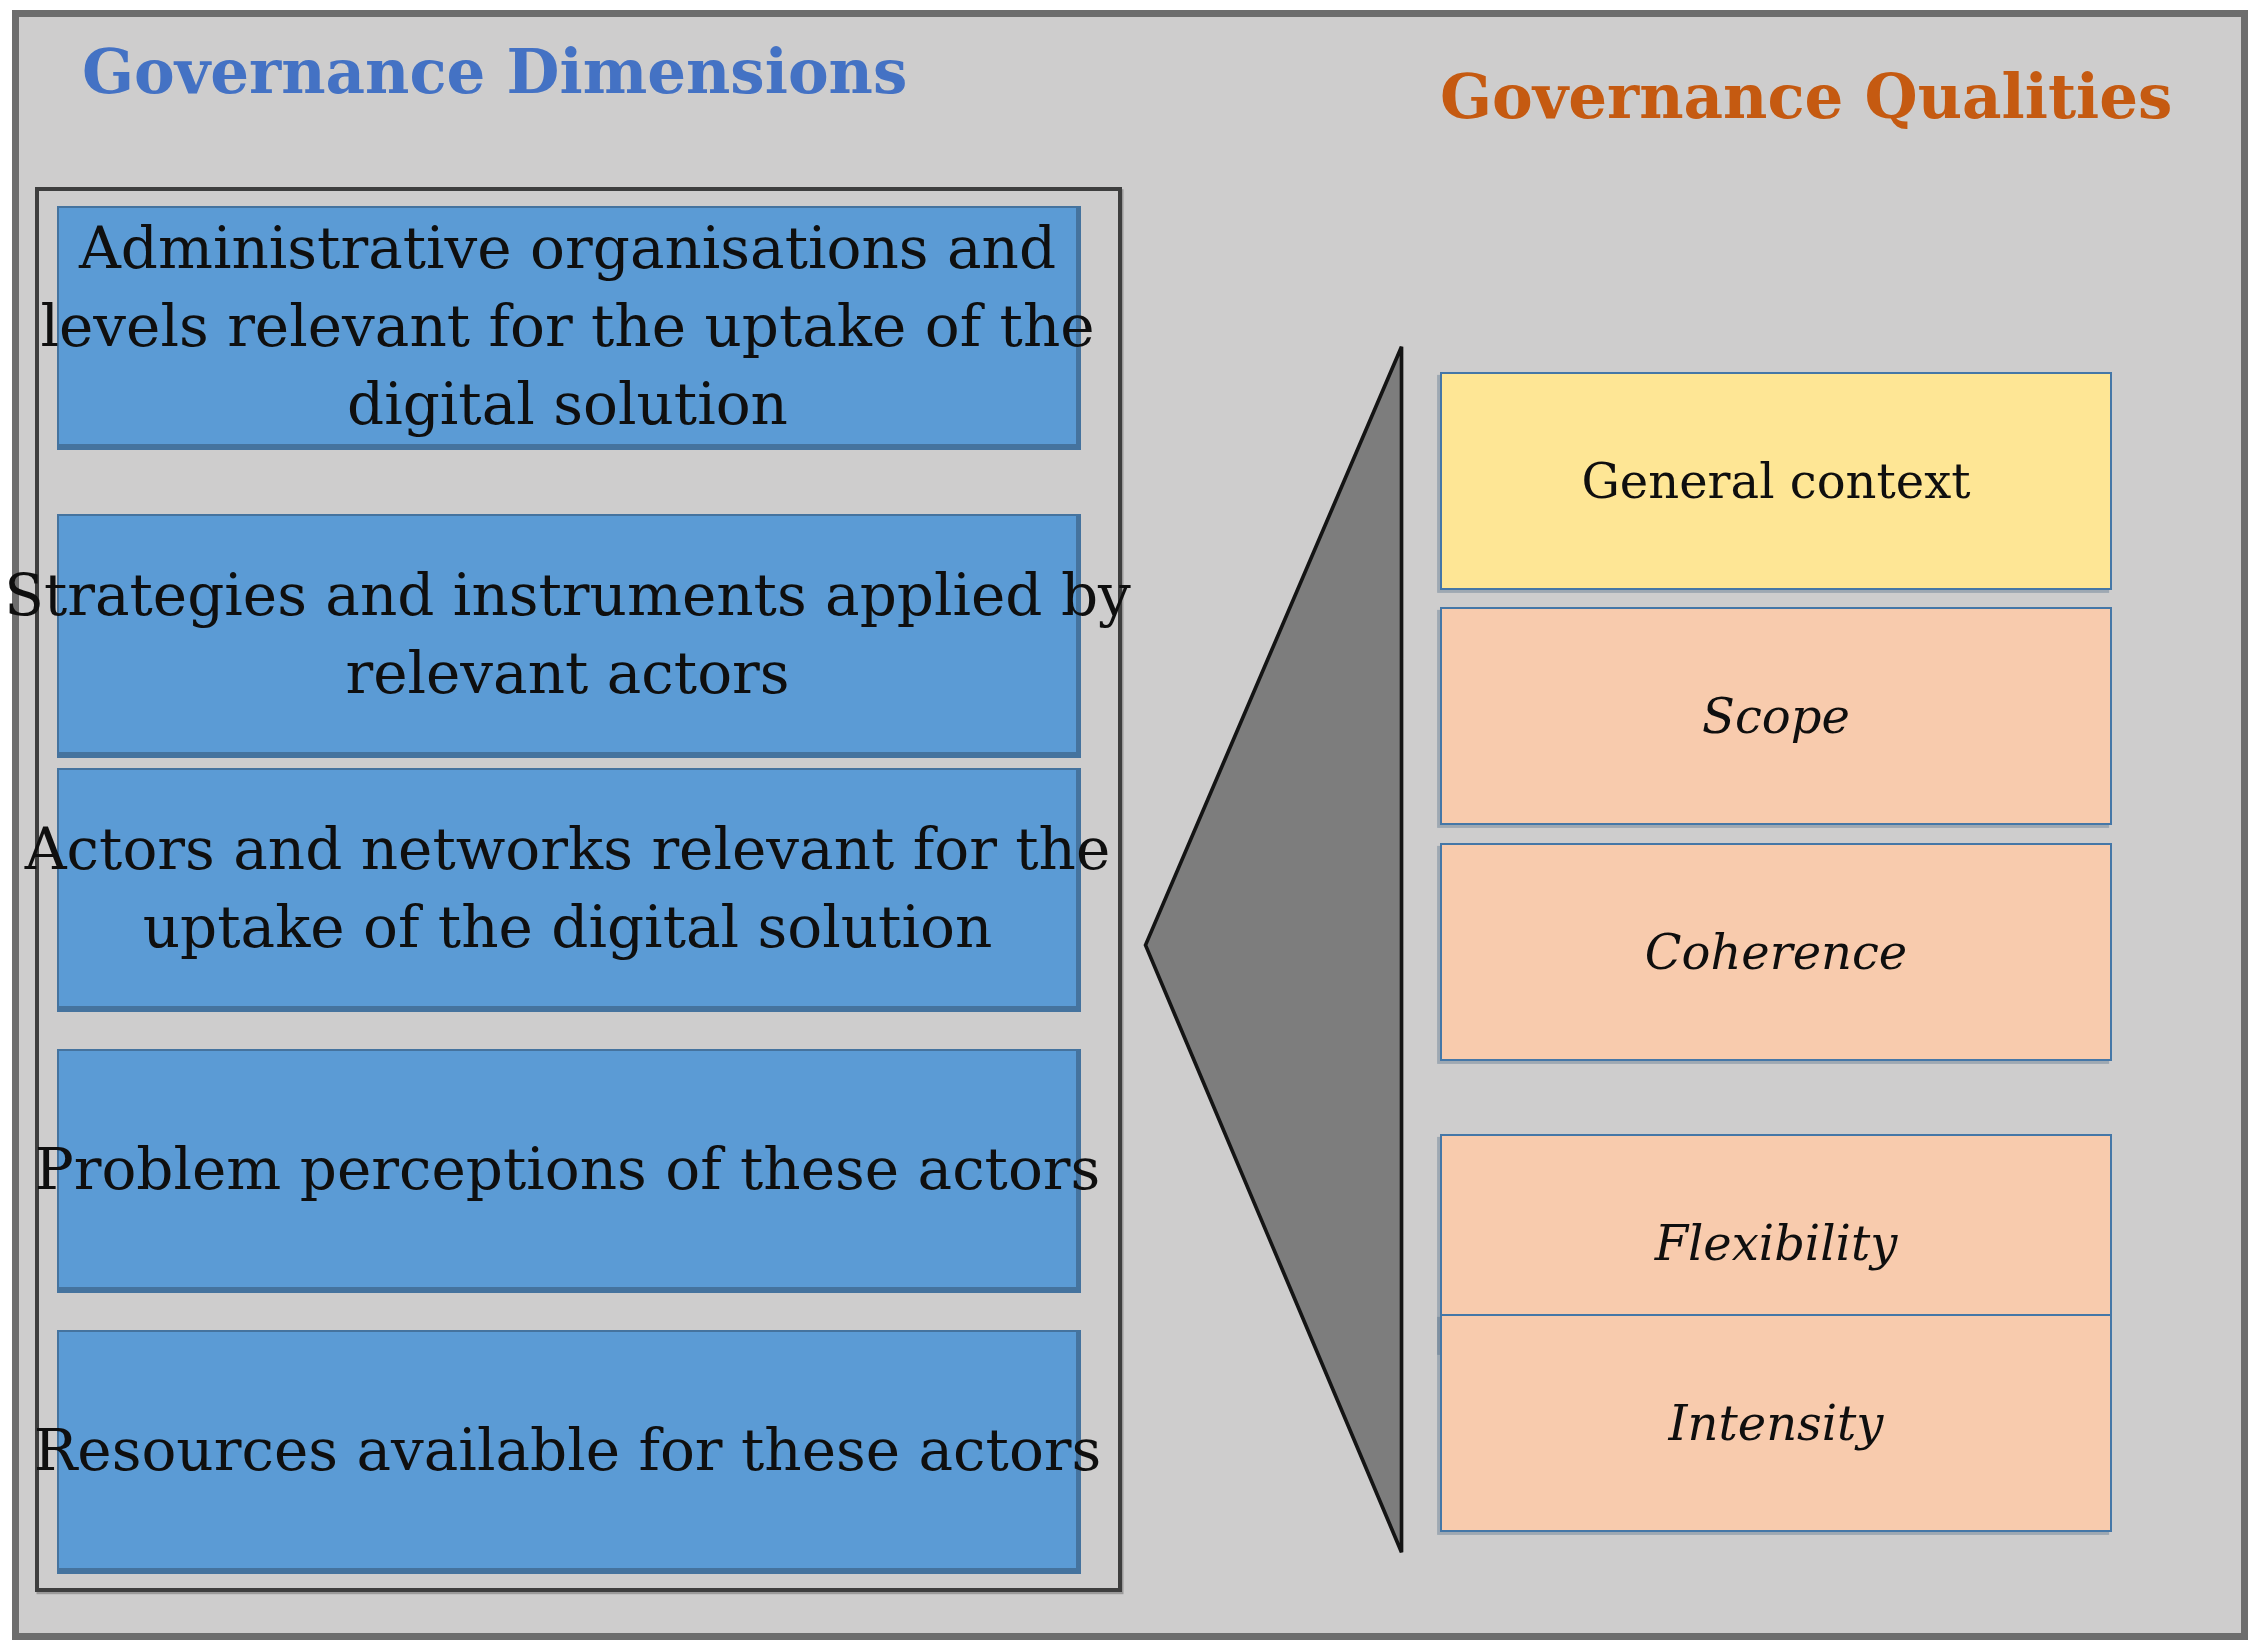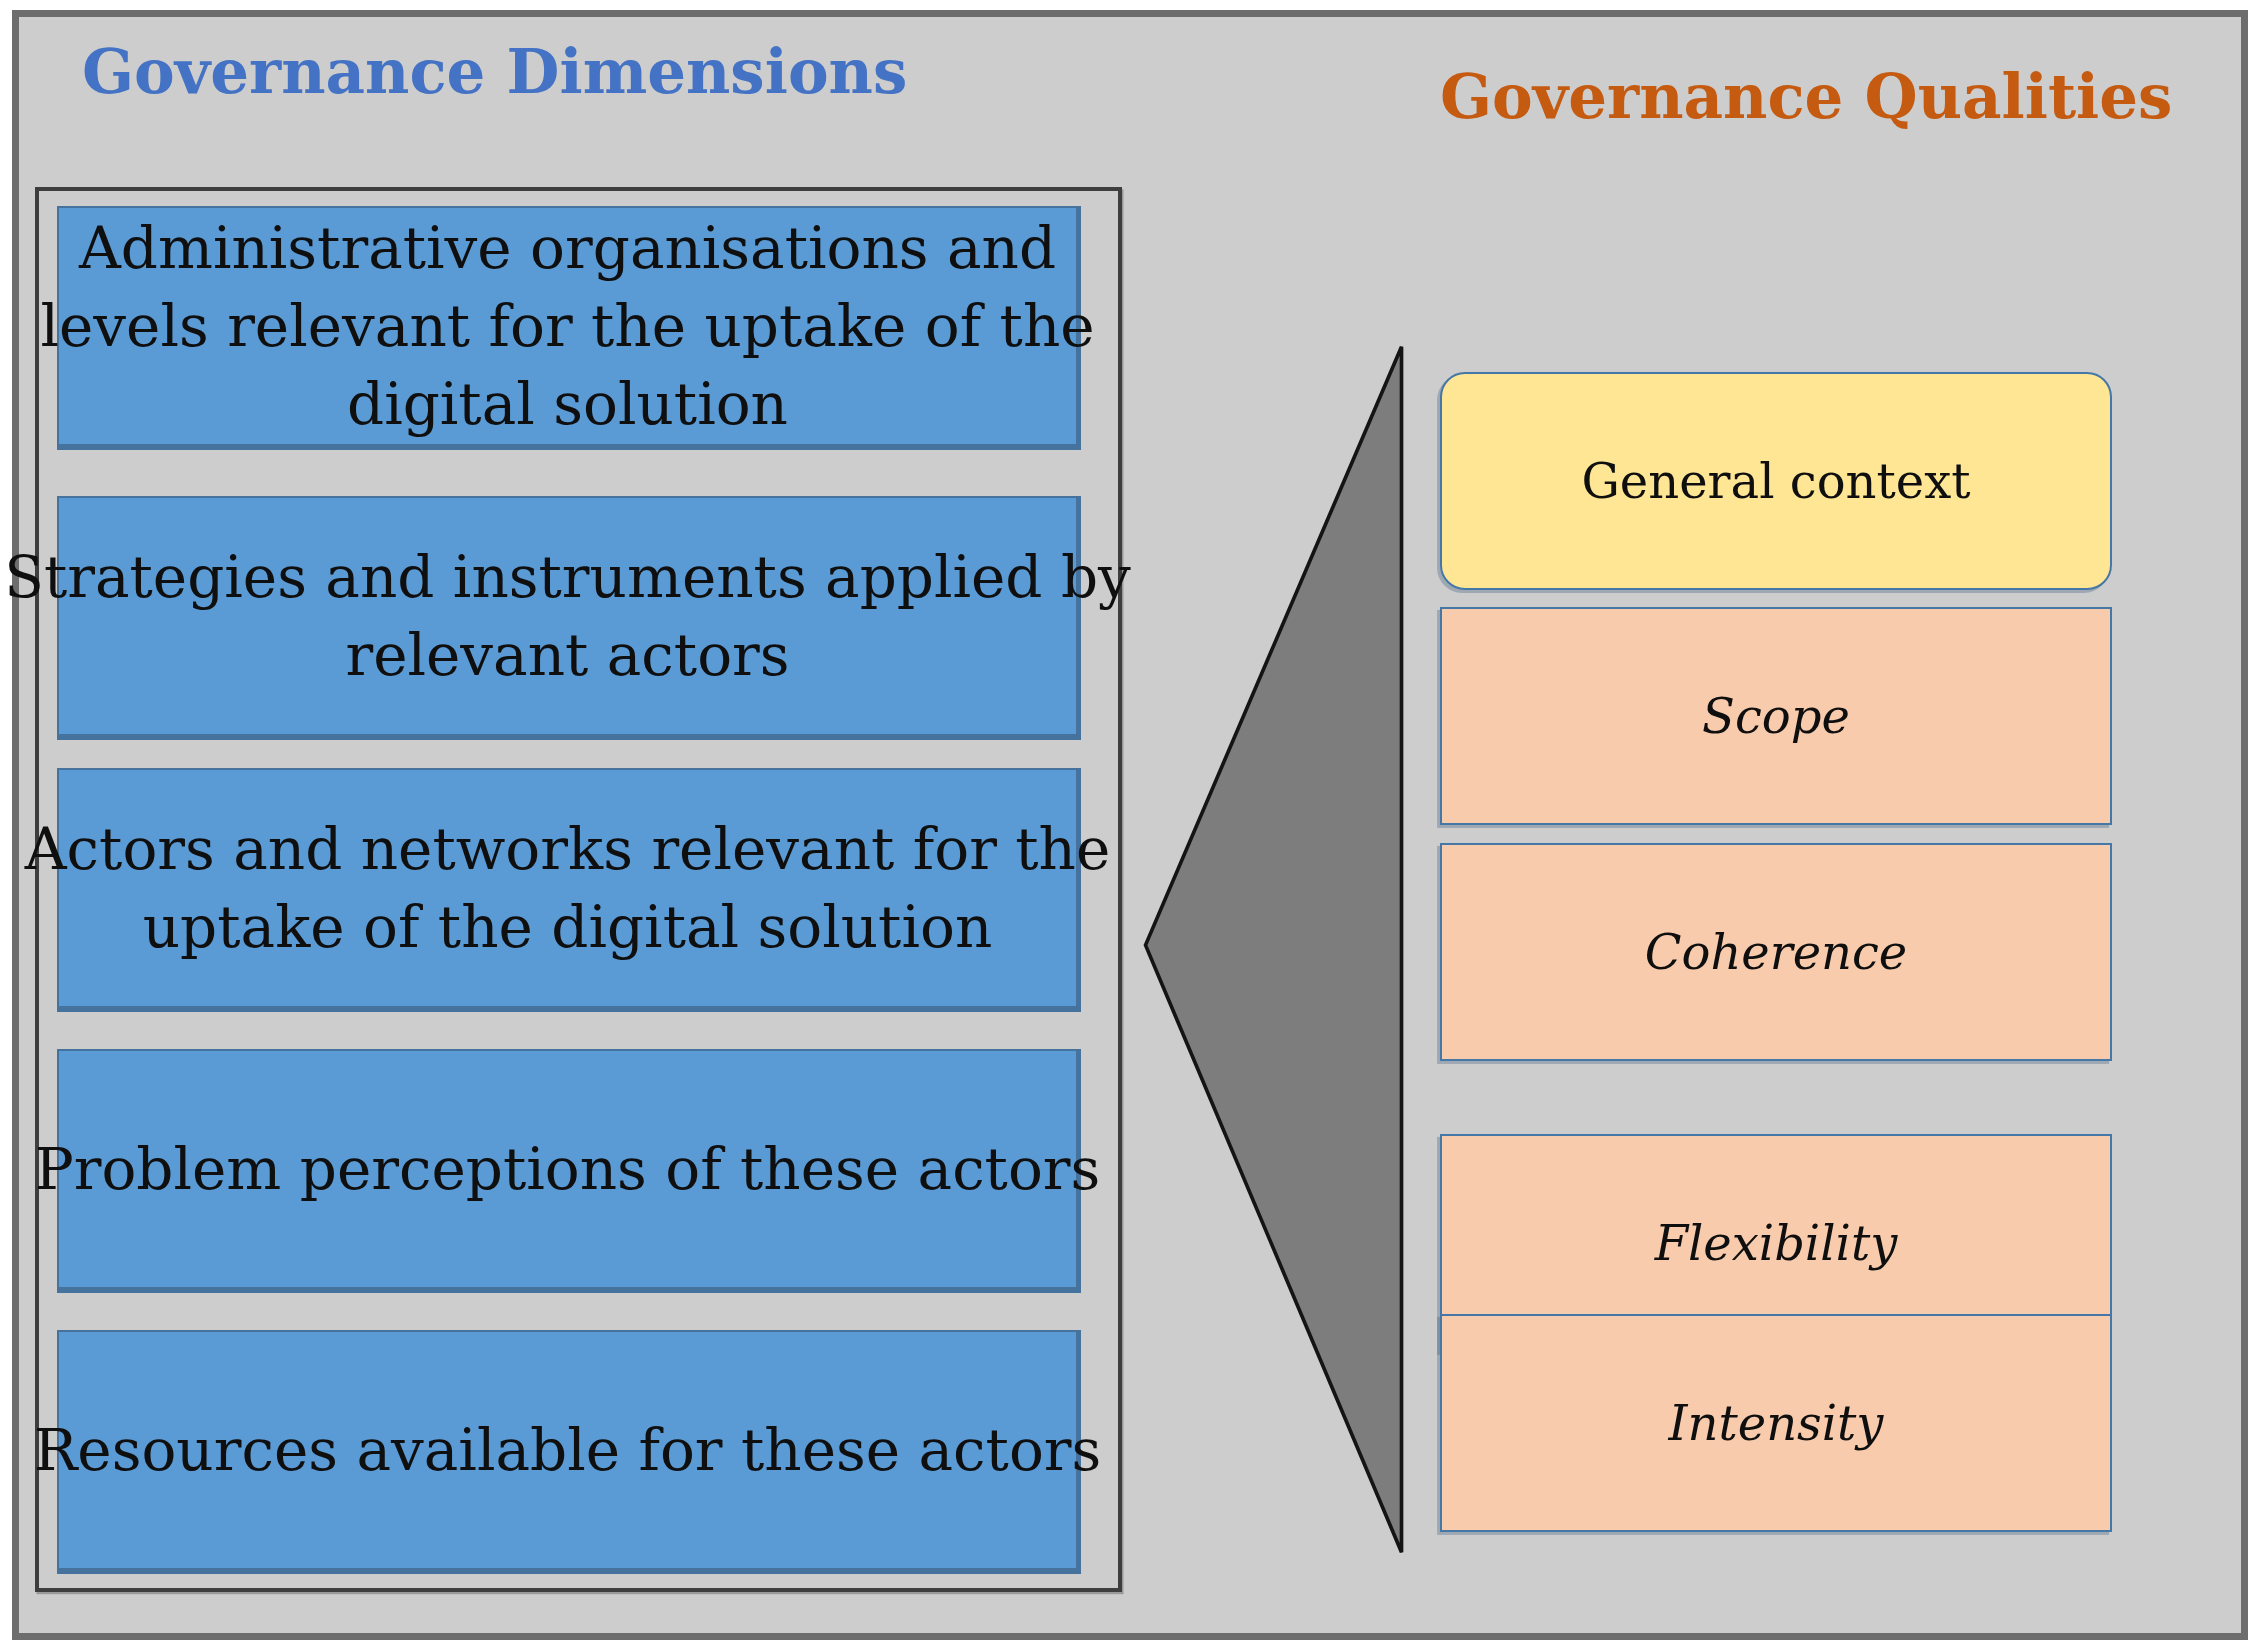--- a/index.html
+++ b/index.html
@@ -35,21 +35,21 @@
   }
   .dim-line{white-space:nowrap;}
   .qual-box{
     position:absolute;left:1440px;width:672px;height:218px;
     box-sizing:border-box;
     border:2.9px solid var(--steel-border);
     display:flex;align-items:center;justify-content:center;
     text-align:center;color:#0f0f0f;font-size:48px;
     box-shadow:-2.9px 2.9px 0 rgba(70,100,130,0.35);
   }
-  .qual-context{background:var(--yellow-fill);border-radius:25px;}
+  .qual-context{background:var(--yellow-fill);}
   .qual-plain{background:var(--peach-fill);font-style:italic;}
   .tri-svg{position:absolute;left:0;top:0;pointer-events:none;}
   .italic{}
 </style>
 </head>
 <body>
 
 <div class="stage" style="--bg: #cecdcd; --frame-border: #6d6d6d; --container-border: #3e3e3e; --blue-fill: #5b9bd5; --blue-border: #45739e; --yellow-fill: #fee695; --peach-fill: #f8cbad; --steel-border: #4577a7; --title-blue: #4472c4; --title-orange: #c55a11;">
   <div class="frame"></div>
 
@@ -59,21 +59,21 @@
 
   <div class="dim-container"></div>
 
   <div class="dim-box" style="top:206px">
       <div>
         <div class="dim-line"><span>Administrative organisations and</span></div>
         <div class="dim-line"><span>levels </span><span class="italic">relevant for the uptake of the</span></div>
         <div class="dim-line"><span class="italic">digital solution</span></div>
       </div>
     </div>
-  <div class="dim-box" style="top:496px">
+  <div class="dim-box" style="top:514px">
       <div>
         <div class="dim-line"><span>Strategies and instruments </span><span class="italic">applied by</span></div>
         <div class="dim-line"><span class="italic">relevant actors</span></div>
       </div>
     </div>
   <div class="dim-box" style="top:768px">
       <div>
         <div class="dim-line"><span>Actors and networks </span><span class="italic">relevant for the</span></div>
         <div class="dim-line"><span class="italic">uptake of the digital solution</span></div>
       </div>

